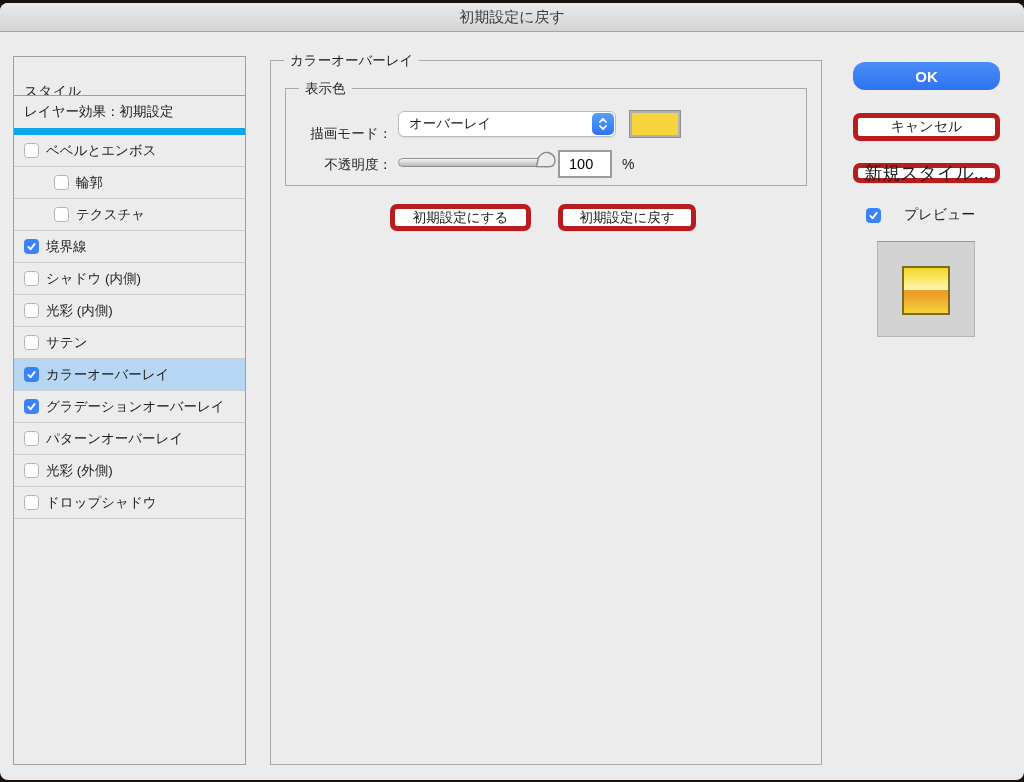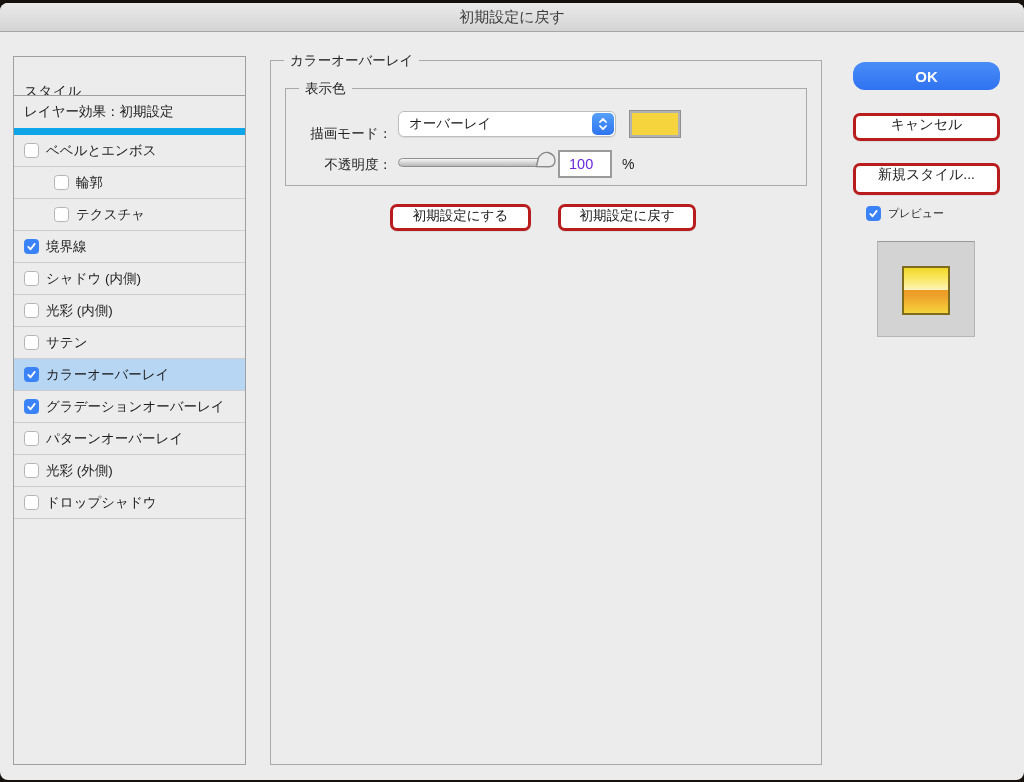--- a/index.html
+++ b/index.html
@@ -81,43 +81,43 @@
   
   #opacity-track{
     position:absolute;left:398px;top:155px;width:152px;height:9px;
     border-radius:5px;border:1px solid #8f8f8f;box-sizing:border-box;
     background:linear-gradient(#f5f5f5,#b9b9b9);
   }
   #opacity-thumb{position:absolute;left:534px;top:146px;}
   #opacity-input{
     position:absolute;left:558px;top:147px;width:54px;height:28px;
     background:#fff;border:2px solid #9b9b9b;box-sizing:border-box;
-    font-size:14.5px;color:#6d28d9;display:flex;align-items:center;padding-left:9px;
+    font-size:14.5px;color:#000000;display:flex;align-items:center;padding-left:9px;
   }
   #opacity-unit{position:absolute;left:622px;top:153px;font-size:14px;color:#1d1d1d;}
   
   .push-btn{
-    position:absolute;height:27px;background:#ffffff;border:3px solid #b91c1c;
+    position:absolute;height:27px;background:#ffffff;border:5px solid #b91c1c;
     border-radius:7px;box-sizing:border-box;
-    display:flex;justify-content:center;
+    display:flex;align-items:center;justify-content:center;
     font-size:13.5px;color:#1a1a1a;box-shadow:0 1px 1px rgba(0,0,0,.07);cursor:default;
   }
   #btn-make-default{left:390px;top:201px;width:141px;}
   #btn-reset-default{left:558px;top:201px;width:138px;}
   
   #ok-btn{
     position:absolute;left:853px;top:59px;width:147px;height:28px;
     background:linear-gradient(#4a8df8,#2f72f1);border-radius:12px;
     display:flex;align-items:center;justify-content:center;
     color:#fff;font-size:15px;font-weight:bold;cursor:default;
   }
   #cancel-btn{left:853px;top:110px;width:147px;height:28px;font-size:14px;}
-  #newstyle-btn{left:853px;top:160px;width:147px;height:32px;font-size:14px;}
-  #preview-check{position:absolute;left:866px;top:203px;display:flex;align-items:center;gap:7px;
-    font-size:11px;color:#1d1d1d;}
+  #newstyle-btn{left:853px;top:160px;width:147px;height:20px;font-size:18px;}
+  #preview-check{position:absolute;left:866px;top:203px;display:flex;align-items:center;gap:23px;
+    font-size:14px;color:#1d1d1d;}
   #preview-well{
     position:absolute;left:877px;top:238px;width:98px;height:96px;
     background:#d3d3d3;border:1px solid #b6b6b6;border-top-color:#999;
     box-sizing:border-box;
   }
   #preview-thumb{
     position:absolute;left:24px;top:24px;width:48px;height:49px;
     box-sizing:border-box;border:2px solid #7d6b1e;
     background:linear-gradient(180deg,
       #f2d829 0%, #f9e75e 22%, #fdf2a8 44%, #fdf6c9 50%,

